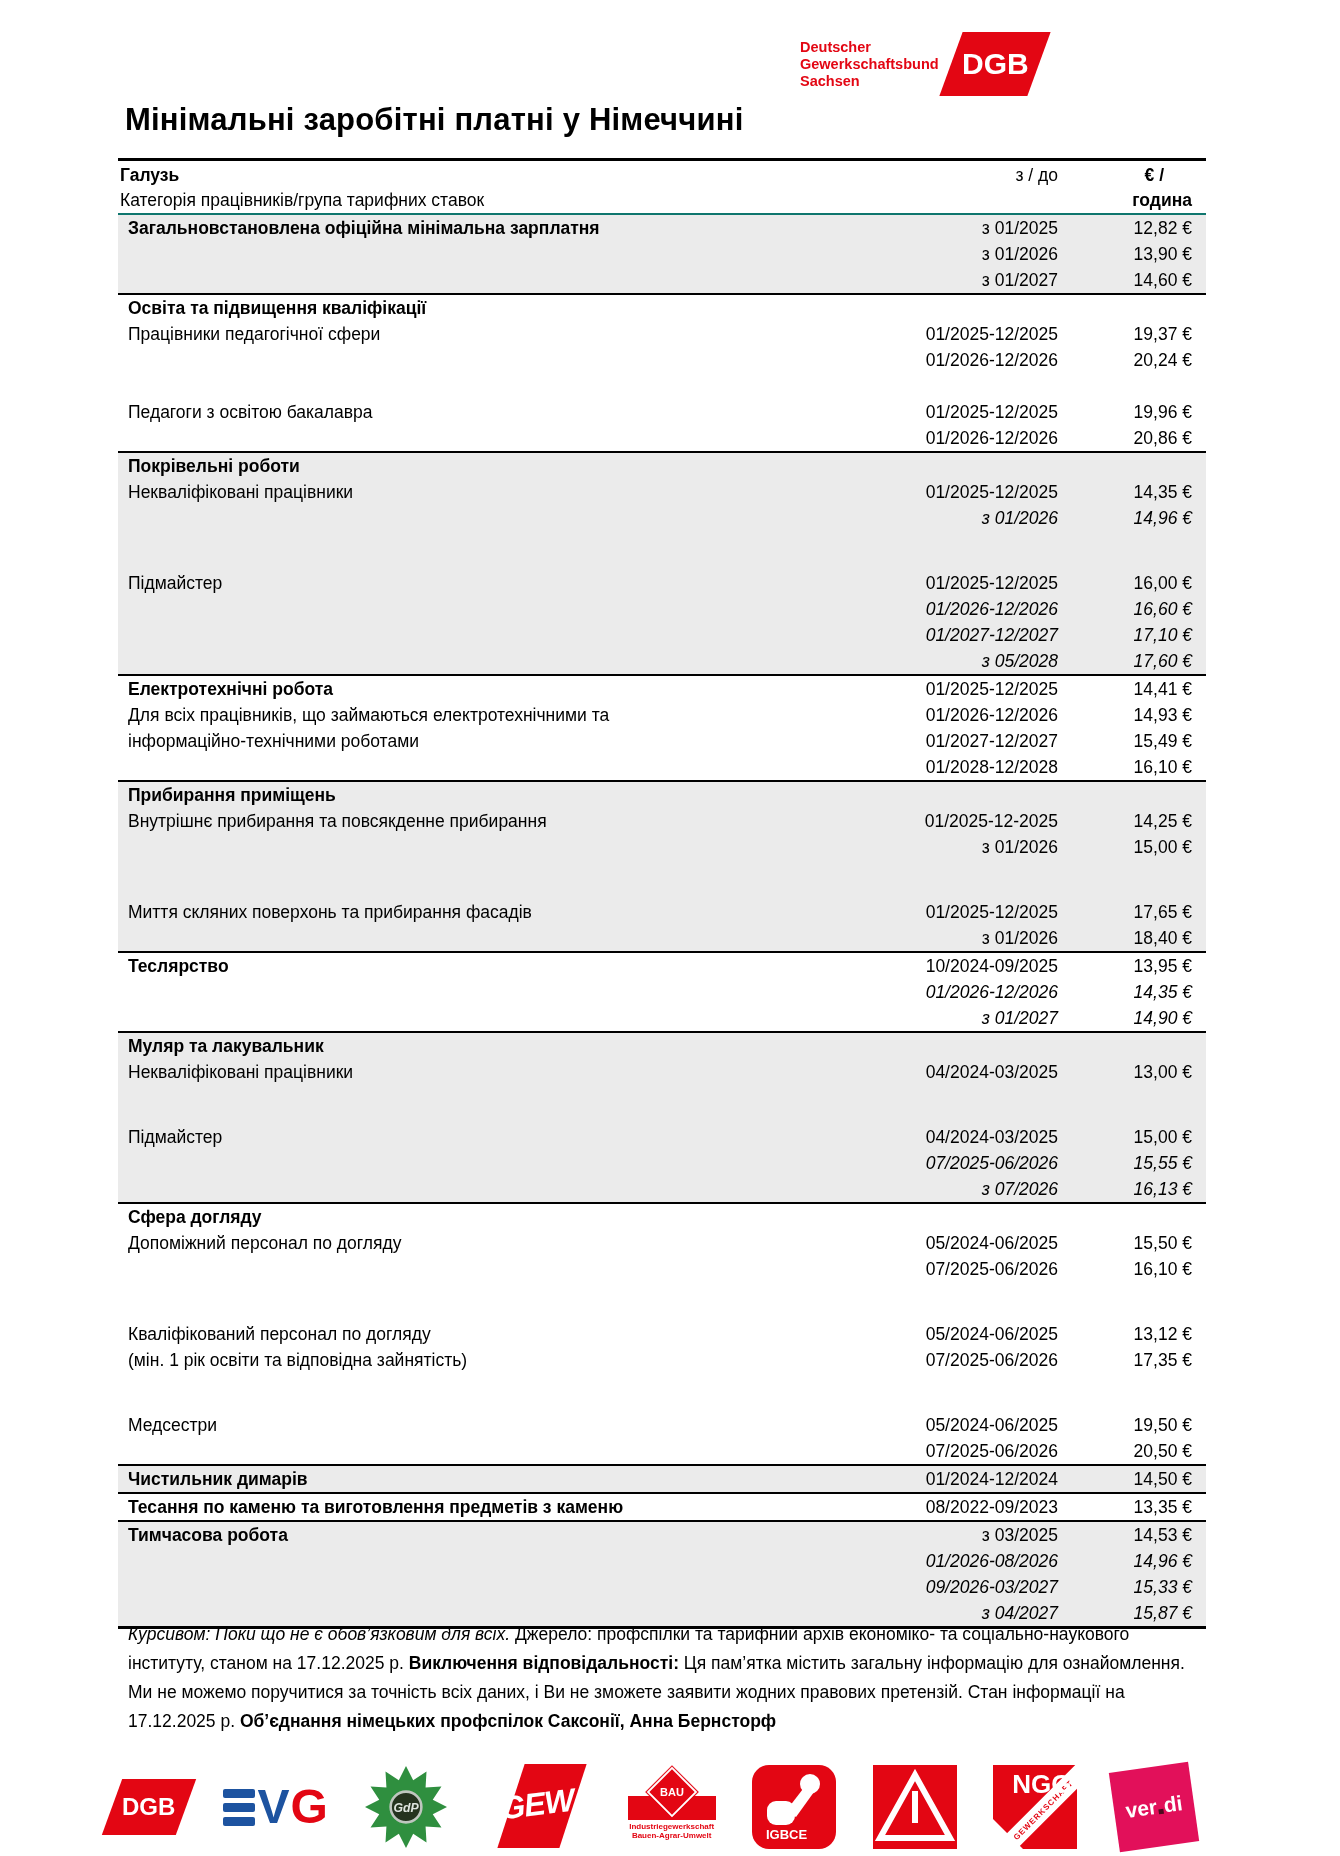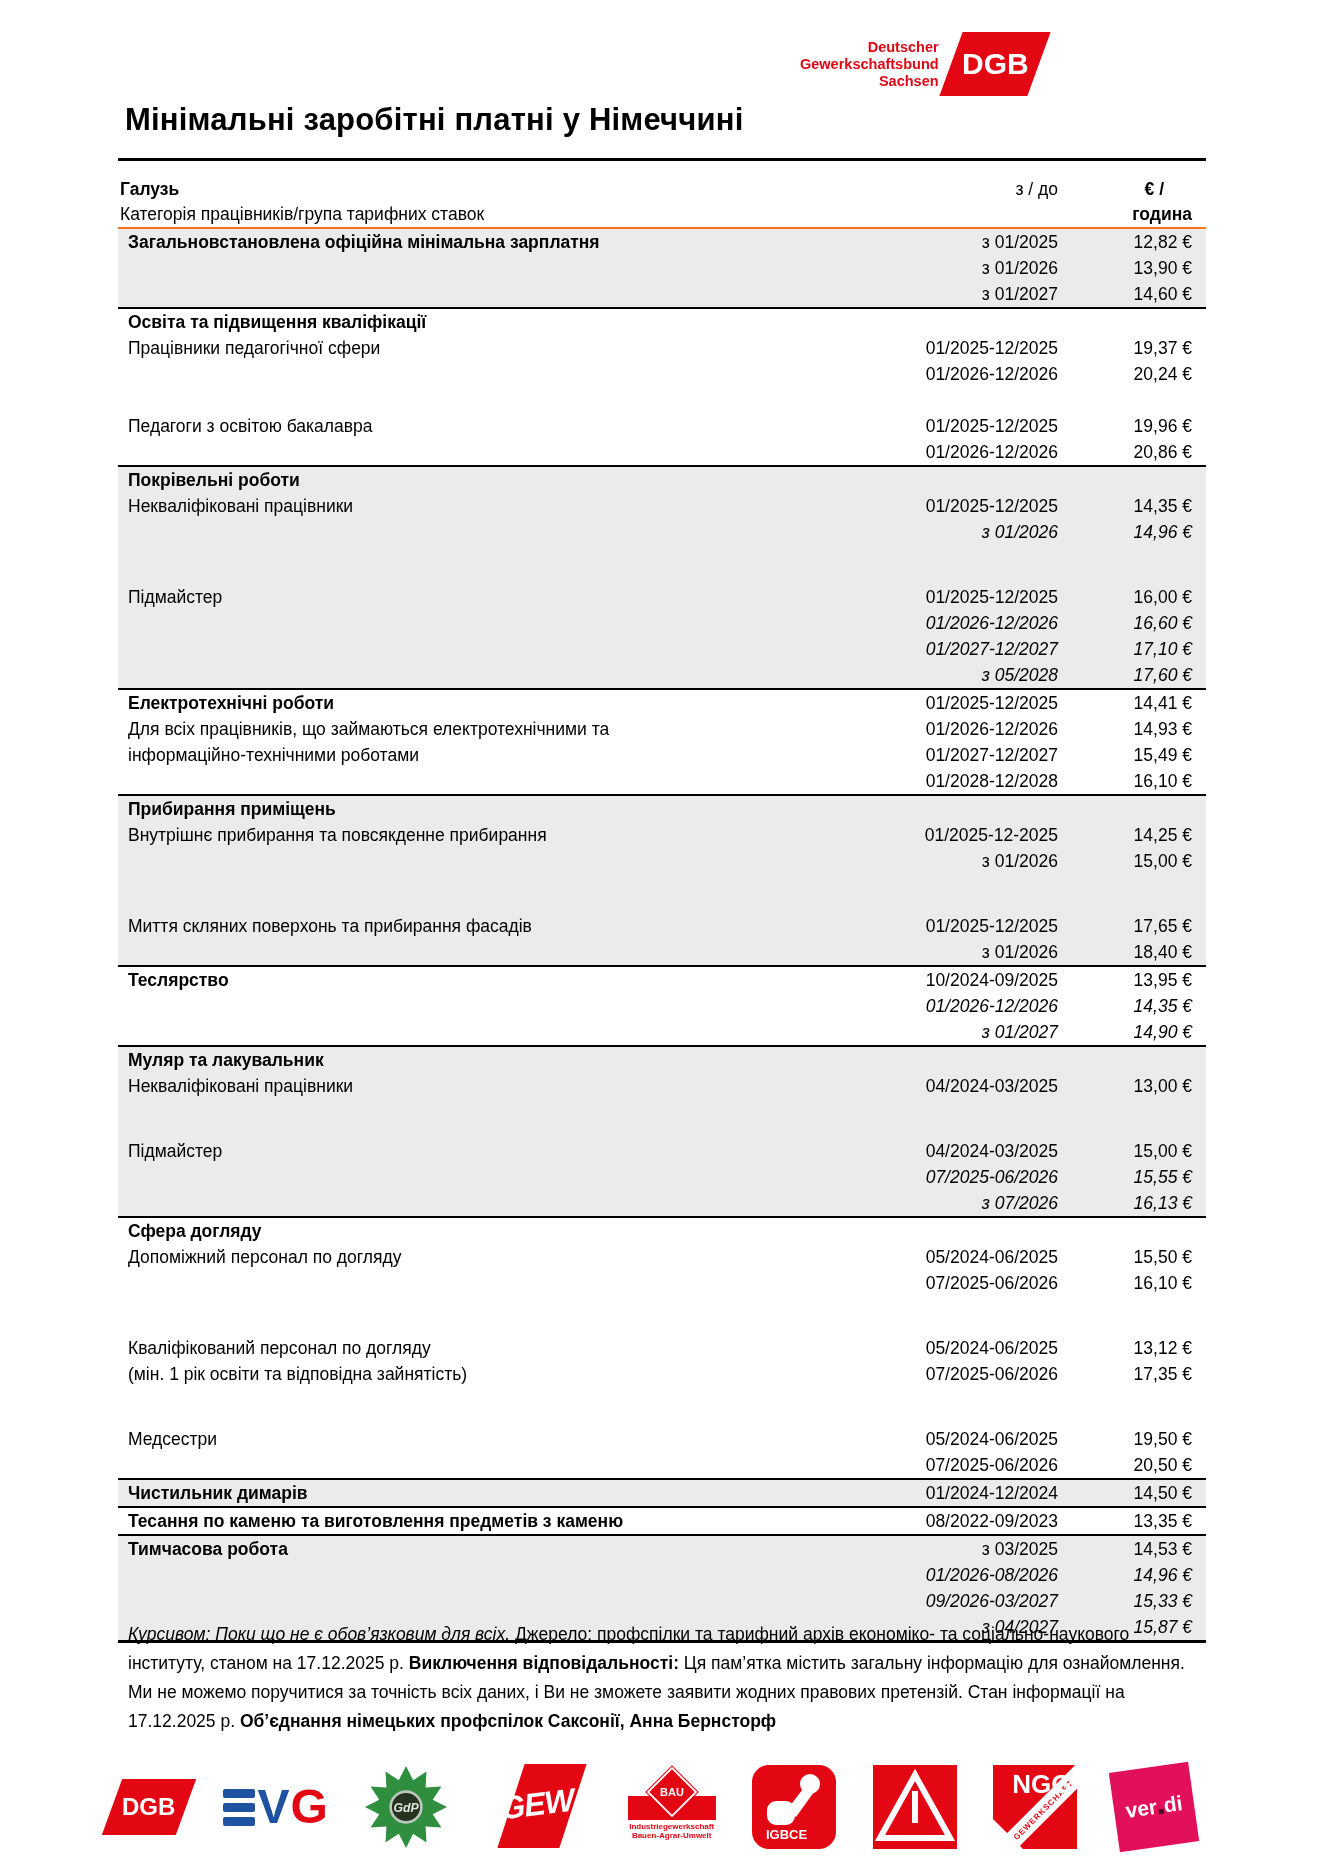--- a/index.html
+++ b/index.html
@@ -4,37 +4,37 @@
 <style>
   * { margin:0; padding:0; box-sizing:border-box; }
   html,body { background:#fff; }
   .page {
     position:relative; width:1340px; height:1856px; background:#fff;
     font-family:"Liberation Sans", sans-serif; color:#000; overflow:hidden;
   }
 
   
   .hdr-logo { position:absolute; top:32px; left:800px; display:flex; align-items:center; gap:12px; }
-  .hdr-logo-text { text-align:right; color:#e30613; font-weight:bold; font-size:14.5px; line-height:17px; }
+  .hdr-logo-text { color:#e30613; font-weight:bold; font-size:14.5px; line-height:17px; }
   .dgb-shape {
     width:88px; height:64px; background:#e30613; transform:skewX(-20deg);
     display:flex; align-items:center; justify-content:center;
   }
   .dgb-shape span { transform:skewX(20deg); color:#fff; font-weight:bold; font-size:30px; letter-spacing:0; }
 
   
   .title { position:absolute; top:102px; left:125px; font-size:31px; font-weight:bold; letter-spacing:0.2px; }
 
   
   .wage-table {
     position:absolute; top:158px; left:118px; width:1088px;
     border-top:3px solid #000; border-bottom:3px solid #000;
     font-size:17.5px;
   }
-  .thead { border-bottom:2px solid #f97316; padding-top:16px; }
+  .thead { border-bottom:2px solid #0f766e; padding-top:2px; }
   .hrow { display:grid; grid-template-columns:1fr 210px 148px; line-height:25px; }
   .hrow .hc1 { font-weight:bold; padding-left:2px; }
   .hrow .hc1.sub { font-weight:normal; }
   .hrow .hc2 { font-weight:normal; text-align:right; }
   .hrow .hc3 { font-weight:bold; text-align:right; padding-right:14px; }
   .hrow .hc3.euro { padding-right:42px; }
 
   .table-section { border-top:2px solid #000; }
   .table-section:first-of-type { border-top:none; }
   .table-section.shade { background:#ebebeb; }
@@ -214,21 +214,21 @@
             <div class="c3 i">17,10 €</div>
           </div>
           <div class="row">
             <div class="c1"></div>
             <div class="c2 i">з 05/2028</div>
             <div class="c3 i">17,60 €</div>
           </div>
         </div>
         <div class="table-section">
           <div class="row">
-            <div class="c1 b">Електротехнічні роботи</div>
+            <div class="c1 b">Електротехнічні робота</div>
             <div class="c2">01/2025-12/2025</div>
             <div class="c3">14,41 €</div>
           </div>
           <div class="row">
             <div class="c1">Для всіх працівників, що займаються електротехнічними та</div>
             <div class="c2">01/2026-12/2026</div>
             <div class="c3">14,93 €</div>
           </div>
           <div class="row">
             <div class="c1">інформаційно-технічними роботами</div>

